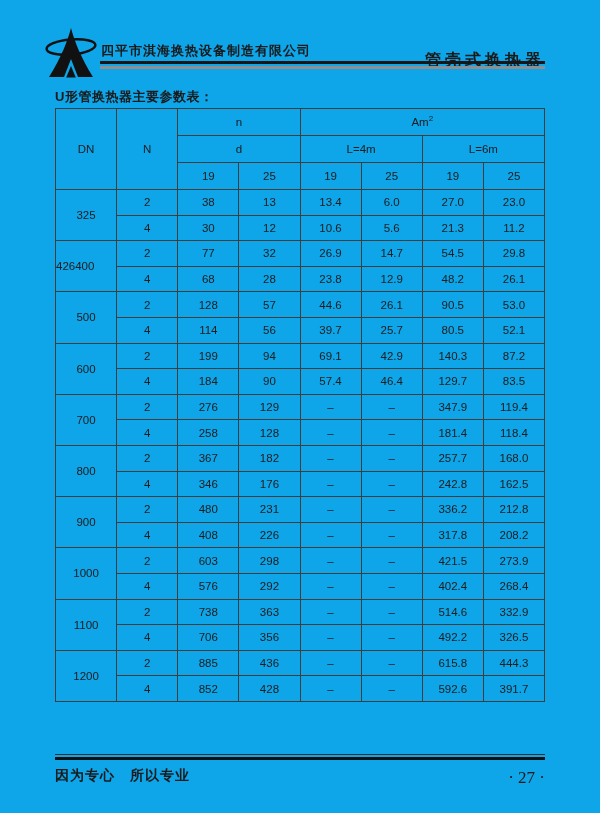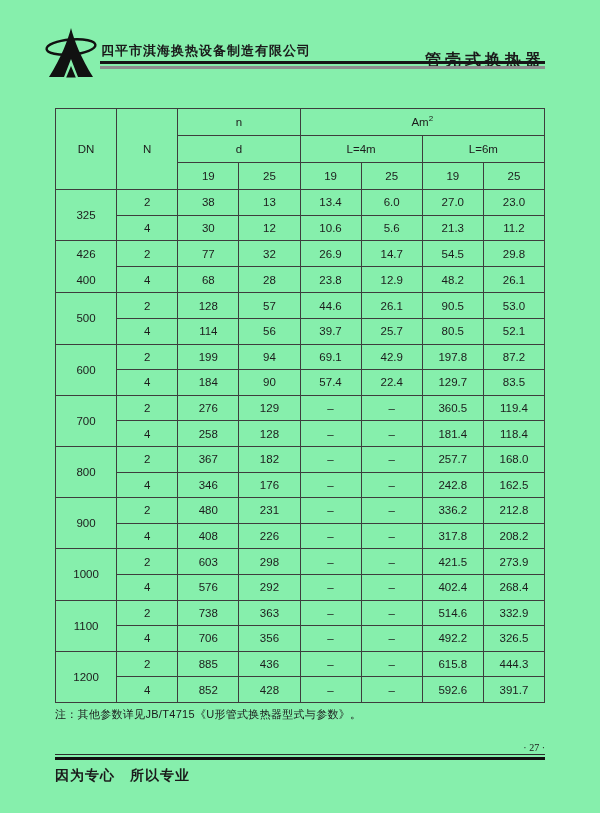--- a/index.html
+++ b/index.html
@@ -1,19 +1,19 @@
 <!DOCTYPE html>
 <html><head>
 <meta charset="utf-8">
 <style>
   html,body{margin:0;padding:0;background:#e8e8e8;}
   .page{
     position:relative;
     width:600px;height:813px;
-    background:#86efac;
+    background:#0ea5e9;
     font-family:"Liberation Sans","DejaVu Sans",sans-serif;
     color:#1a1a1a;
     overflow:hidden;
     margin:0 auto;
     text-decoration:underline;
   }
   
   .logo{position:absolute;left:45px;top:26px;width:52px;height:56px;}
   .company{
     position:absolute;left:101px;top:42px;
@@ -39,57 +39,58 @@
     font-weight:normal;
     font-size:11.5px;
     text-align:center;
     vertical-align:middle;
     padding:0;
     color:#1c1c1c;
   }
   thead tr{height:27px;}
   tbody tr{height:25.6px;}
   sup{font-size:8px;vertical-align:super;line-height:0;}
-  .dn-multi{display:flex;flex-direction:column;width:100%;}
+  .dn-multi{display:flex;width:100%;}
   .dn-multi div{height:25.6px;display:flex;align-items:center;justify-content:center;}
   
   .note{
     position:absolute;left:55px;top:707px;
     font-size:11px;letter-spacing:0.3px;white-space:nowrap;
   }
   
   .f-rule-thin{position:absolute;left:55px;top:754px;width:490px;height:1px;background:#2c2c2c;}
   .f-rule-thick{position:absolute;left:55px;top:757px;width:490px;height:2.5px;background:#111111;}
   .slogan{
     position:absolute;left:55px;top:767px;
     font-size:14px;font-weight:bold;letter-spacing:1px;
   }
   .pageno{
-    position:absolute;right:55px;top:742px;
+    position:absolute;right:55px;top:768px;
     font-family:"Liberation Serif","DejaVu Serif",serif;
-    font-size:10px;
+    font-size:17px;
   }
 </style>
 </head>
 <body>
 
 <div class="page">
 
   <div>
     <svg class="logo" viewBox="0 0 52 56">
       <ellipse cx="26" cy="21" rx="24.5" ry="7.5" fill="none" stroke="#111" stroke-width="2.4" transform="rotate(-5 26 21)"></ellipse>
       <path d="M26,2 C23,14 16,32 4,51 L19,51 L26,33 L33,51 L48,51 C36,32 29,14 26,2 Z" fill="#111"></path>
       <path d="M26,40 L21.2,51.5 L30.8,51.5 Z" fill="#111"></path>
     </svg>
     <div class="company">四平市淇海换热设备制造有限公司</div>
     <div class="product">管壳式换热器</div>
     <div class="rule-dark"></div>
     <div class="rule-gray"></div>
   </div>
 
+  <div class="title">U形管换热器主要参数表：</div>
 
   <div class="tbl-wrap">
     <table>
       <colgroup>
           <col>
           <col>
           <col>
           <col>
           <col>
           <col>
@@ -180,40 +181,40 @@
             <td>80.5</td>
             <td>52.1</td>
           </tr>
           <tr>
             <td rowspan="2">600</td>
             <td>2</td>
             <td>199</td>
             <td>94</td>
             <td>69.1</td>
             <td>42.9</td>
-            <td>197.8</td>
+            <td>140.3</td>
             <td>87.2</td>
           </tr>
           <tr>
             <td>4</td>
             <td>184</td>
             <td>90</td>
             <td>57.4</td>
-            <td>22.4</td>
+            <td>46.4</td>
             <td>129.7</td>
             <td>83.5</td>
           </tr>
           <tr>
             <td rowspan="2">700</td>
             <td>2</td>
             <td>276</td>
             <td>129</td>
             <td>–</td>
             <td>–</td>
-            <td>360.5</td>
+            <td>347.9</td>
             <td>119.4</td>
           </tr>
           <tr>
             <td>4</td>
             <td>258</td>
             <td>128</td>
             <td>–</td>
             <td>–</td>
             <td>181.4</td>
             <td>118.4</td>
@@ -310,21 +311,20 @@
             <td>428</td>
             <td>–</td>
             <td>–</td>
             <td>592.6</td>
             <td>391.7</td>
           </tr>
         </tbody>
     </table>
   </div>
 
-  <div class="note">注：其他参数详见JB/T4715《U形管式换热器型式与参数》。</div>
 
   <div>
     <div class="f-rule-thin"></div>
     <div class="f-rule-thick"></div>
     <div class="slogan">因为专心　所以专业</div>
     <div class="pageno">· 27 ·</div>
   </div>
 
 </div>
 

